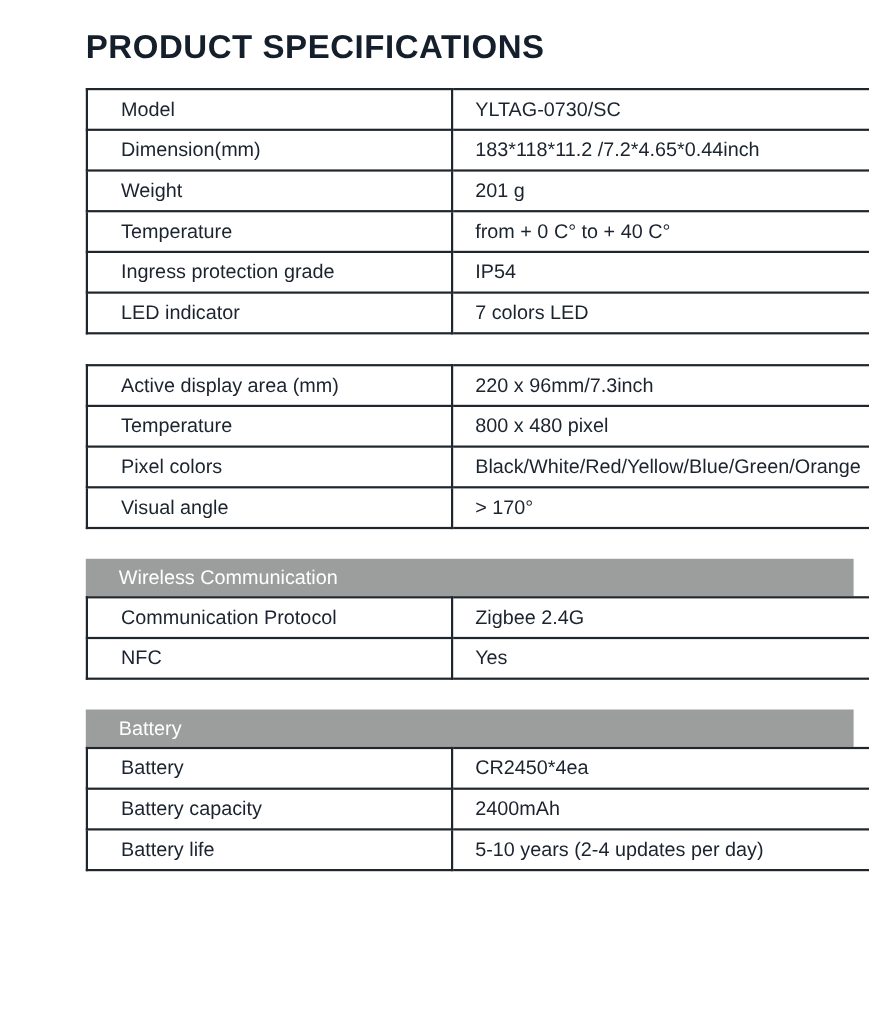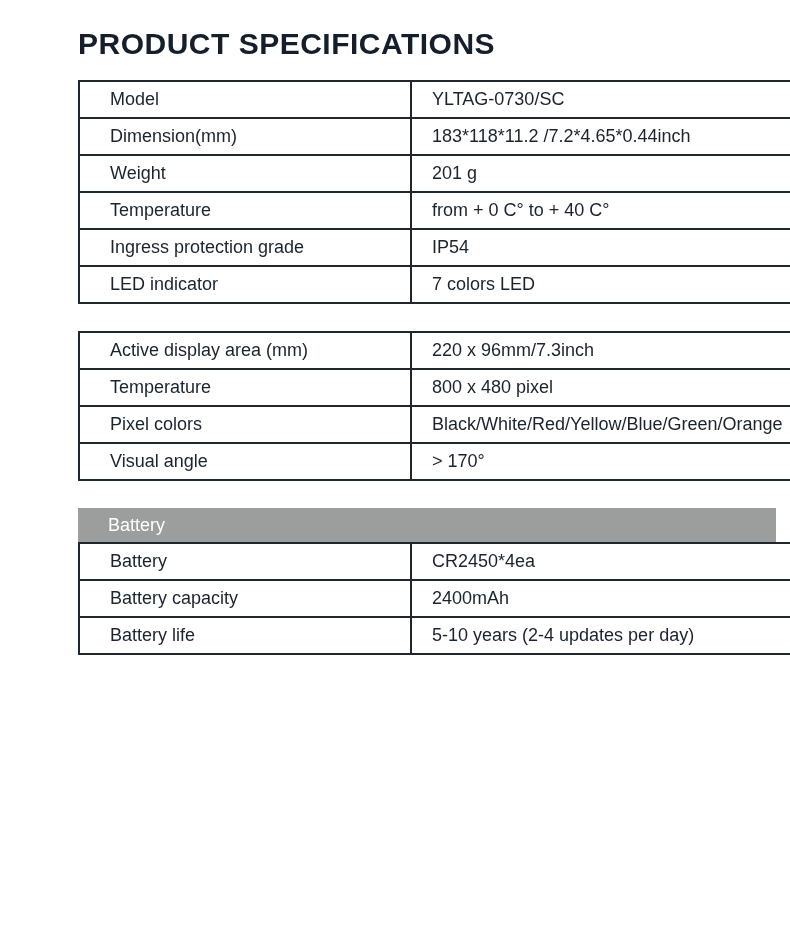--- a/index.html
+++ b/index.html
@@ -106,20 +106,35 @@
         <td class="value">Black/White/Red/Yellow/Blue/Green/Orange</td>
       </tr>
       <tr>
         <td class="label">Visual angle</td>
         <td class="value">&gt; 170°</td>
       </tr>
     </tbody>
       </table>
   </div>
 
+  <div class="spec-section">
+    <div class="section-header">Wireless Communication</div>
+    <table class="spec-table">
+      <tbody>
+          <tr>
+        <td class="label">Communication Protocol</td>
+        <td class="value">Zigbee 2.4G</td>
+      </tr>
+      <tr>
+        <td class="label">NFC</td>
+        <td class="value">Yes</td>
+      </tr>
+    </tbody>
+      </table>
+  </div>
 
   <div class="spec-section">
     <div class="section-header">Battery</div>
     <table class="spec-table">
       <tbody>
           <tr>
         <td class="label">Battery</td>
         <td class="value">CR2450*4ea</td>
       </tr>
       <tr>

